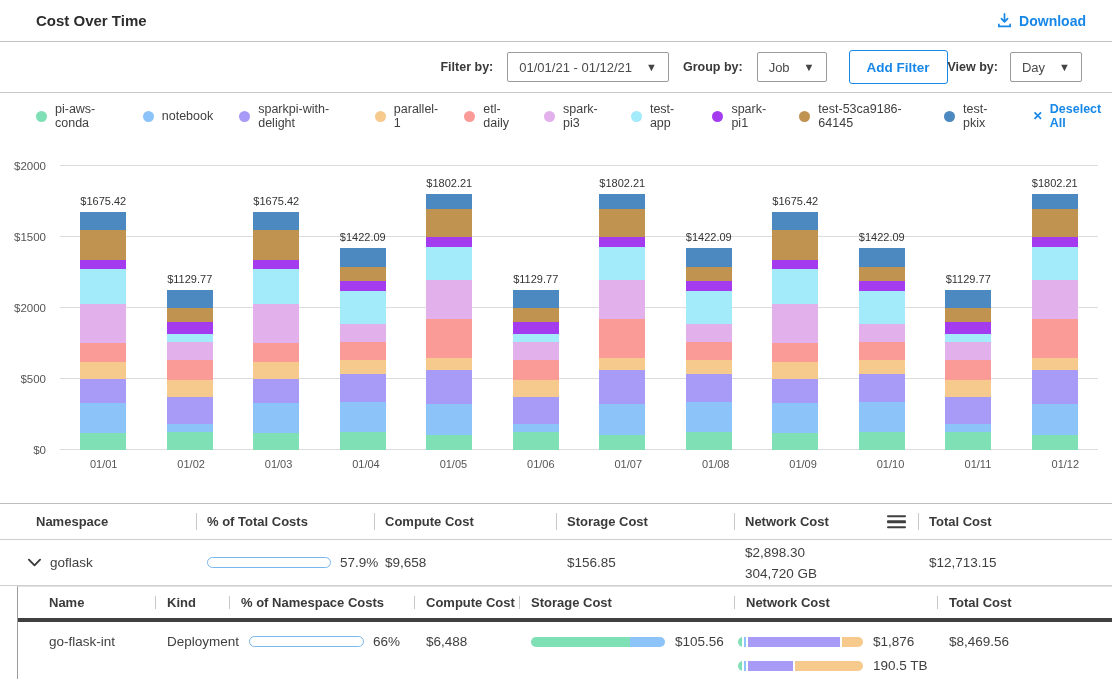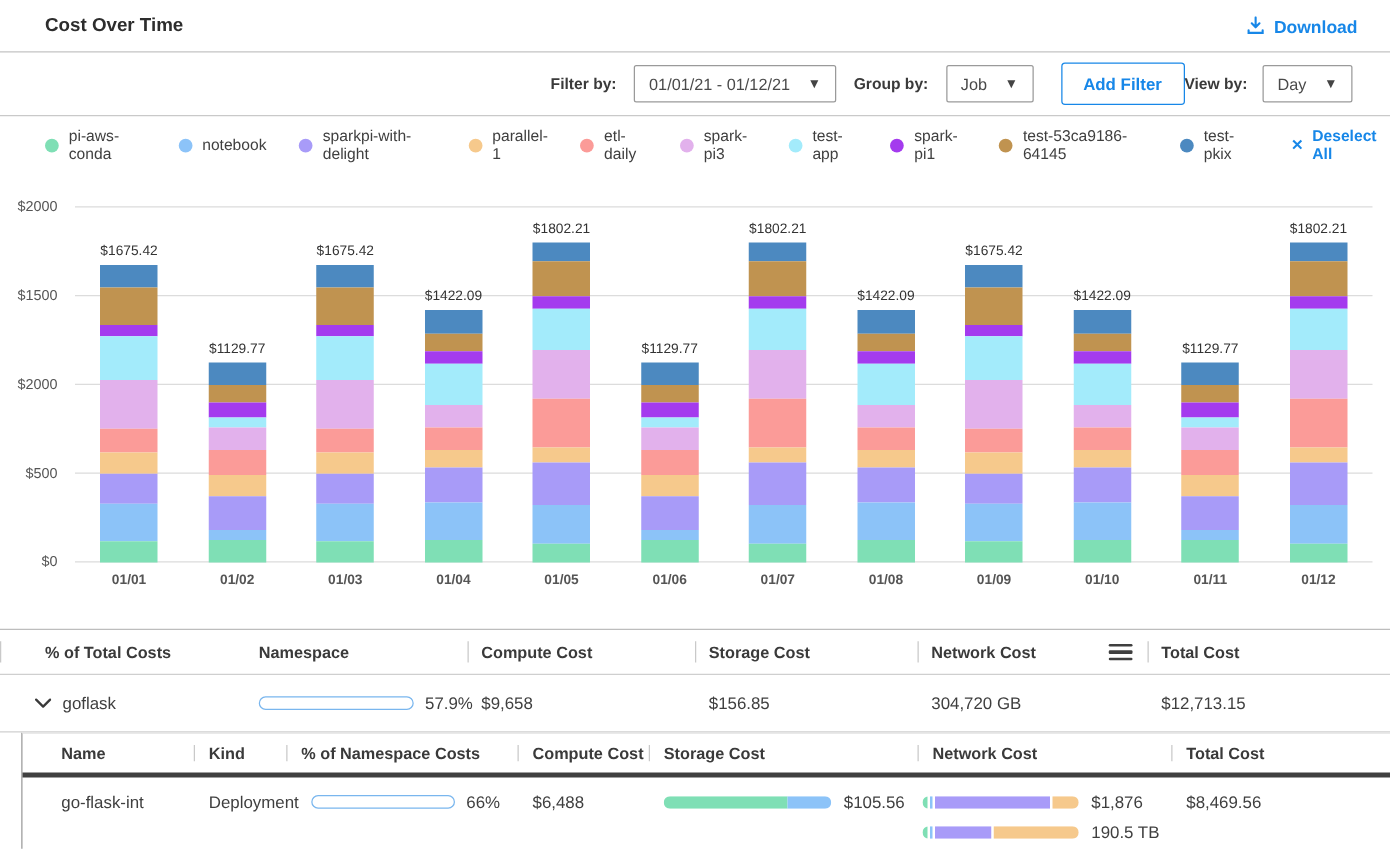--- a/index.html
+++ b/index.html
@@ -43,21 +43,21 @@
   .chart-row { display:flex; padding-right:14px; }
   .y-axis { width:60px; position:relative; height:284px; flex:0 0 auto; }
   .y-tick { position:absolute; right:14px; transform:translateY(-50%); font-size:11.5px; color:#555; }
   .plot { flex:1; position:relative; height:284px; }
   .gridline { position:absolute; left:0; right:0; height:1px; background:#dcdcdc; }
   .bars { position:absolute; left:0; right:0; top:0; bottom:0; display:flex; }
   .bar-slot { flex:1; display:flex; flex-direction:column; justify-content:flex-end; align-items:center; }
   .bar-total { font-size:11px; color:#333; margin-bottom:5px; white-space:nowrap; }
   .bar-stack { width:46px; display:flex; flex-direction:column; }
   .bar-seg { width:100%; }
-  .x-labels { display:flex; margin-left:60px; padding-right:14px; margin-top:8px;font-weight:bold; }
+  .x-labels { display:flex; margin-left:60px; padding-right:3px; margin-top:8px; }
   .x-label { flex:1; text-align:center; font-size:11px; color:#555; }
 
   
   .tbl { margin-top:33px; border-top:1px solid #bdbdbd; }
   .tbl-header { display:grid; grid-template-columns:196px 178px 182px 178px 184px 194px;
                 height:36px; align-items:center; border-bottom:1px solid #cfcfcf; }
   .th { font-size:13px; font-weight:bold; color:#3a3a3a; position:relative; padding-left:11px;
         height:100%; display:flex; align-items:center; }
   .th:first-child { padding-left:36px; }
   .th .sep, .nth .sep { position:absolute; left:0; top:9px; bottom:9px; width:1px; background:#c9c9c9; }
@@ -394,25 +394,25 @@
         <div class="x-label">01/08</div>
         <div class="x-label">01/09</div>
         <div class="x-label">01/10</div>
         <div class="x-label">01/11</div>
         <div class="x-label">01/12</div>
       </div>
   </div>
 
   <div class="tbl">
     <div class="tbl-header">
+      <div class="th">Namespace</div>
       <div class="th">
           <span class="sep"></span>
           <span>% of Total Costs</span>
         </div>
-      <div class="th">Namespace</div>
       <div class="th">
           <span class="sep"></span>
           <span>Compute Cost</span>
         </div>
       <div class="th">
           <span class="sep"></span>
           <span>Storage Cost</span>
         </div>
       <div class="th">
           <span class="sep"></span>
@@ -438,20 +438,21 @@
         </span>
         <span>goflask</span>
       </div>
       <div class="cell pct-cell">
         <span class="pill"><span class="pill-fill" id="ns-progress" style="width: 57.9%;"></span></span>
         <span>57.9%</span>
       </div>
       <div class="cell">$9,658</div>
       <div class="cell">$156.85</div>
       <div class="cell two-line">
+        <div>$2,898.30</div>
         <div>304,720 GB</div>
       </div>
       <div class="cell">$12,713.15</div>
     </div>
 
     <div class="nested">
       <div class="nested-header">
         <div class="nth">Name</div>
         <div class="nth">
             <span class="sep"></span>

